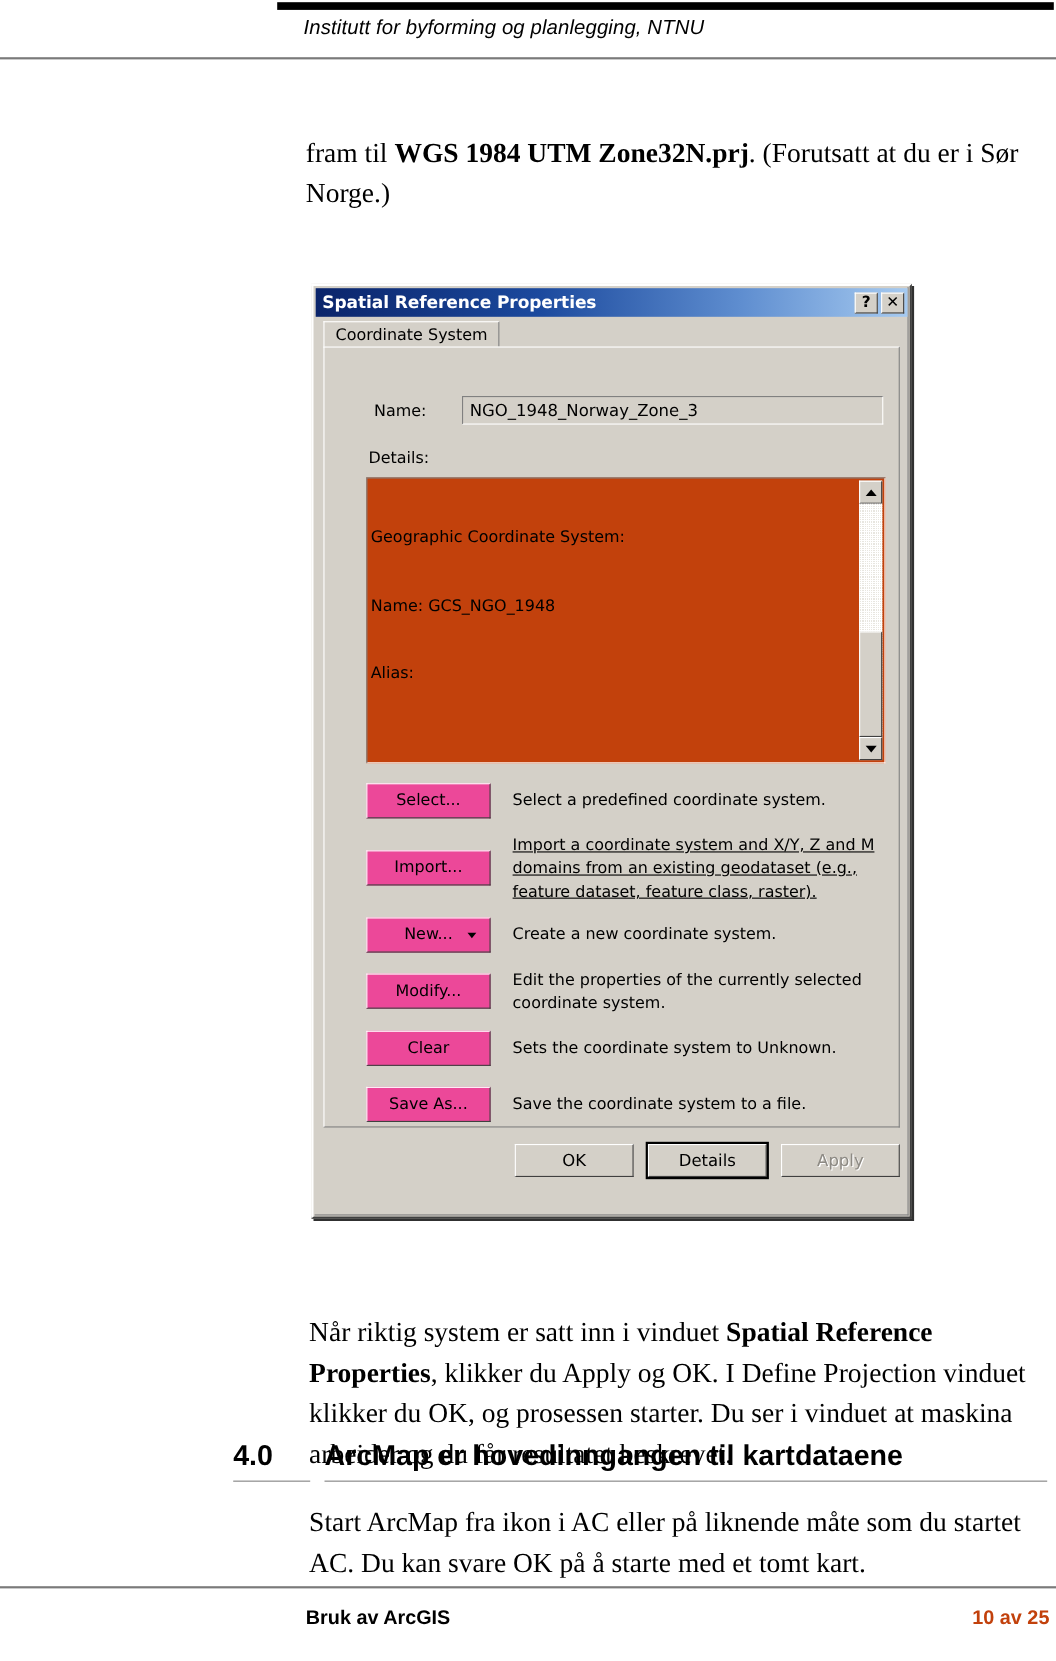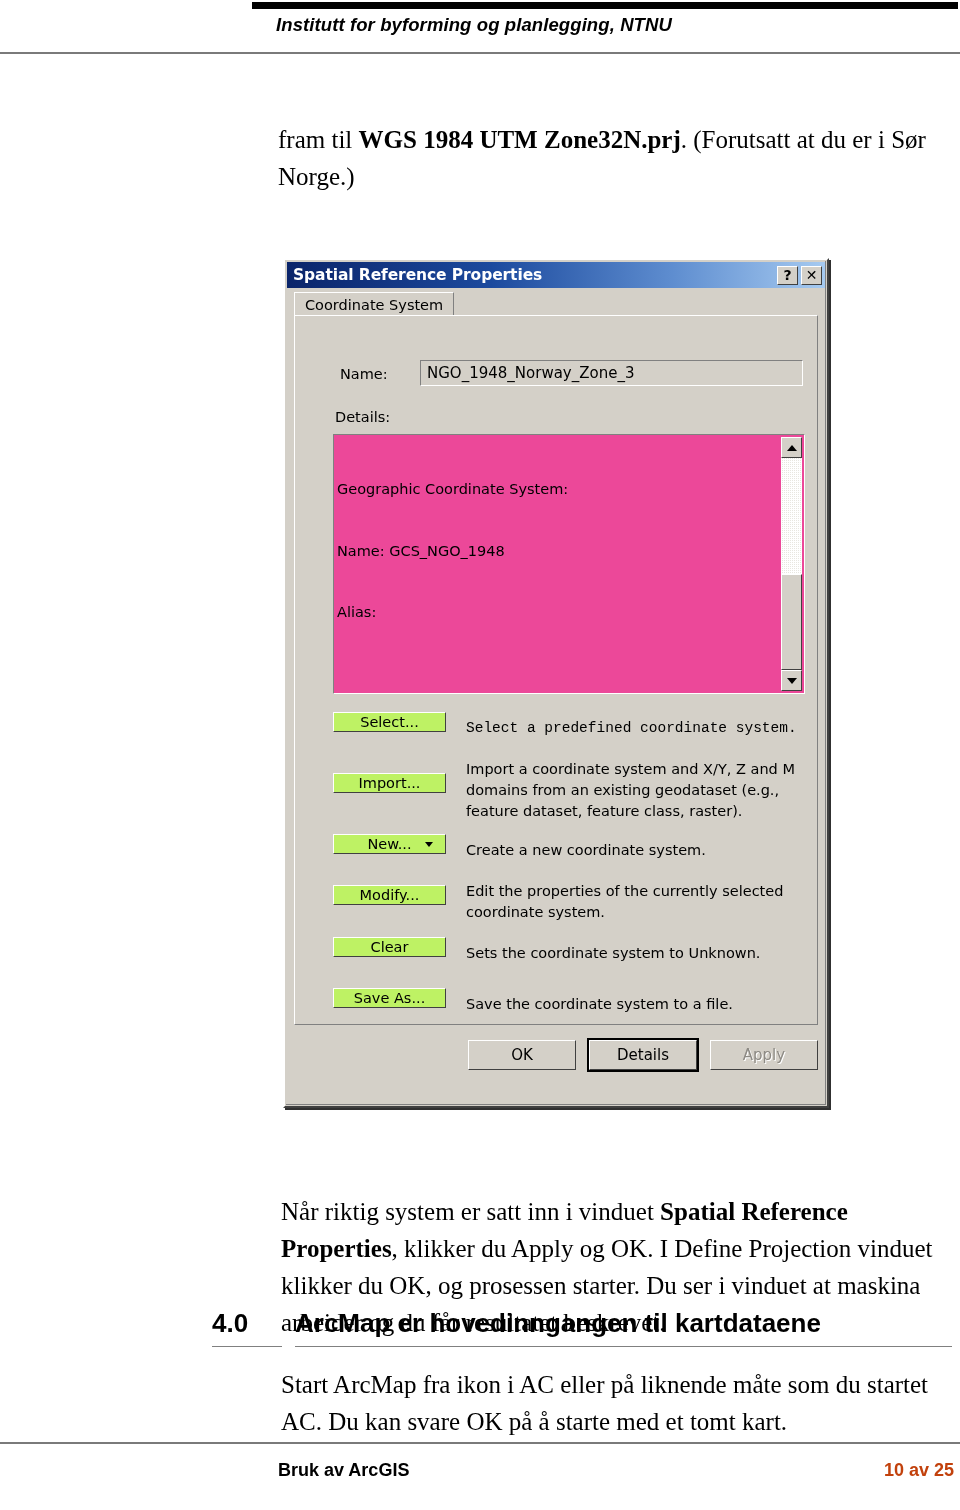--- a/index.html
+++ b/index.html
@@ -23,21 +23,21 @@
     top: 2px;
     width: 706px;
     height: 7px;
     background: #000000;
   }
   .header-title {
     position: absolute;
     left: 276px;
     top: 14px;
     font-family: "Liberation Sans", sans-serif;
-    font-weight: bold;
+    font-weight: normal;
     font-style: italic;
     font-size: 18.5px;
     letter-spacing: 0.1px;
     color: #000000;
     white-space: nowrap;
   }
   .header-rule {
     position: absolute;
     left: 0px;
     top: 52px;
@@ -277,21 +277,21 @@
     white-space: nowrap;
     overflow: hidden;
   }
 
   .details-box {
     position: absolute;
     left: 38px;
     top: 118px;
     width: 472px;
     height: 260px;
-    background: #ec4899;
+    background: #c2410c;
     border-top: 1.5px solid #808080;
     border-left: 1.5px solid #808080;
     border-right: 1.5px solid #ffffff;
     border-bottom: 1.5px solid #ffffff;
     box-sizing: border-box;
   }
   .details-list {
     position: absolute;
     left: 3px;
     top: 3px;
@@ -371,22 +371,22 @@
   
   .action-row {
     position: absolute;
     left: 38px;
     width: 470px;
   }
   .act-btn {
     position: absolute;
     left: 0;
     width: 113px;
-    height: 20px;
-    background: #bef264;
+    height: 32px;
+    background: #ec4899;
     border-top: 1.5px solid #ffffff;
     border-left: 1.5px solid #ffffff;
     border-right: 1.5px solid #404040;
     border-bottom: 1.5px solid #404040;
     box-sizing: border-box;
     display: flex;
     align-items: center;
     justify-content: center;
     font-family: "DejaVu Sans", sans-serif;
     font-size: 14.5px;
@@ -503,26 +503,26 @@
           <div class="sb-thumb"></div>
         </div>
         <div class="sb-arrow down">
             <div class="tri-down"></div>
           </div>
       </div>
     </div>
 
     <div class="action-row" style="top:396px; height:40px;">
       <div class="act-btn">Select...</div>
-      <div class="act-desc" style="top:6px;font-family:Liberation Mono, monospace;">Select a predefined coordinate system.</div>
+      <div class="act-desc" style="top:6px;">Select a predefined coordinate system.</div>
     </div>
 
     <div class="action-row" style="top:443px; height:66px;">
       <div class="act-btn" style="top:14px;">Import...</div>
-      <div class="act-desc" style="top:0px;">Import a coordinate system and X/Y, Z and M domains from an existing geodataset (e.g., feature dataset, feature class, raster).</div>
+      <div class="act-desc" style="top:0px;text-decoration:underline;">Import a coordinate system and X/Y, Z and M domains from an existing geodataset (e.g., feature dataset, feature class, raster).</div>
     </div>
 
     <div class="action-row" style="top:518px; height:40px;">
       <div class="act-btn">
           <span>New...</span>
           <span class="dd-arrow"></span>
         </div>
       <div class="act-desc" style="top:6px;">Create a new coordinate system.</div>
     </div>
 

